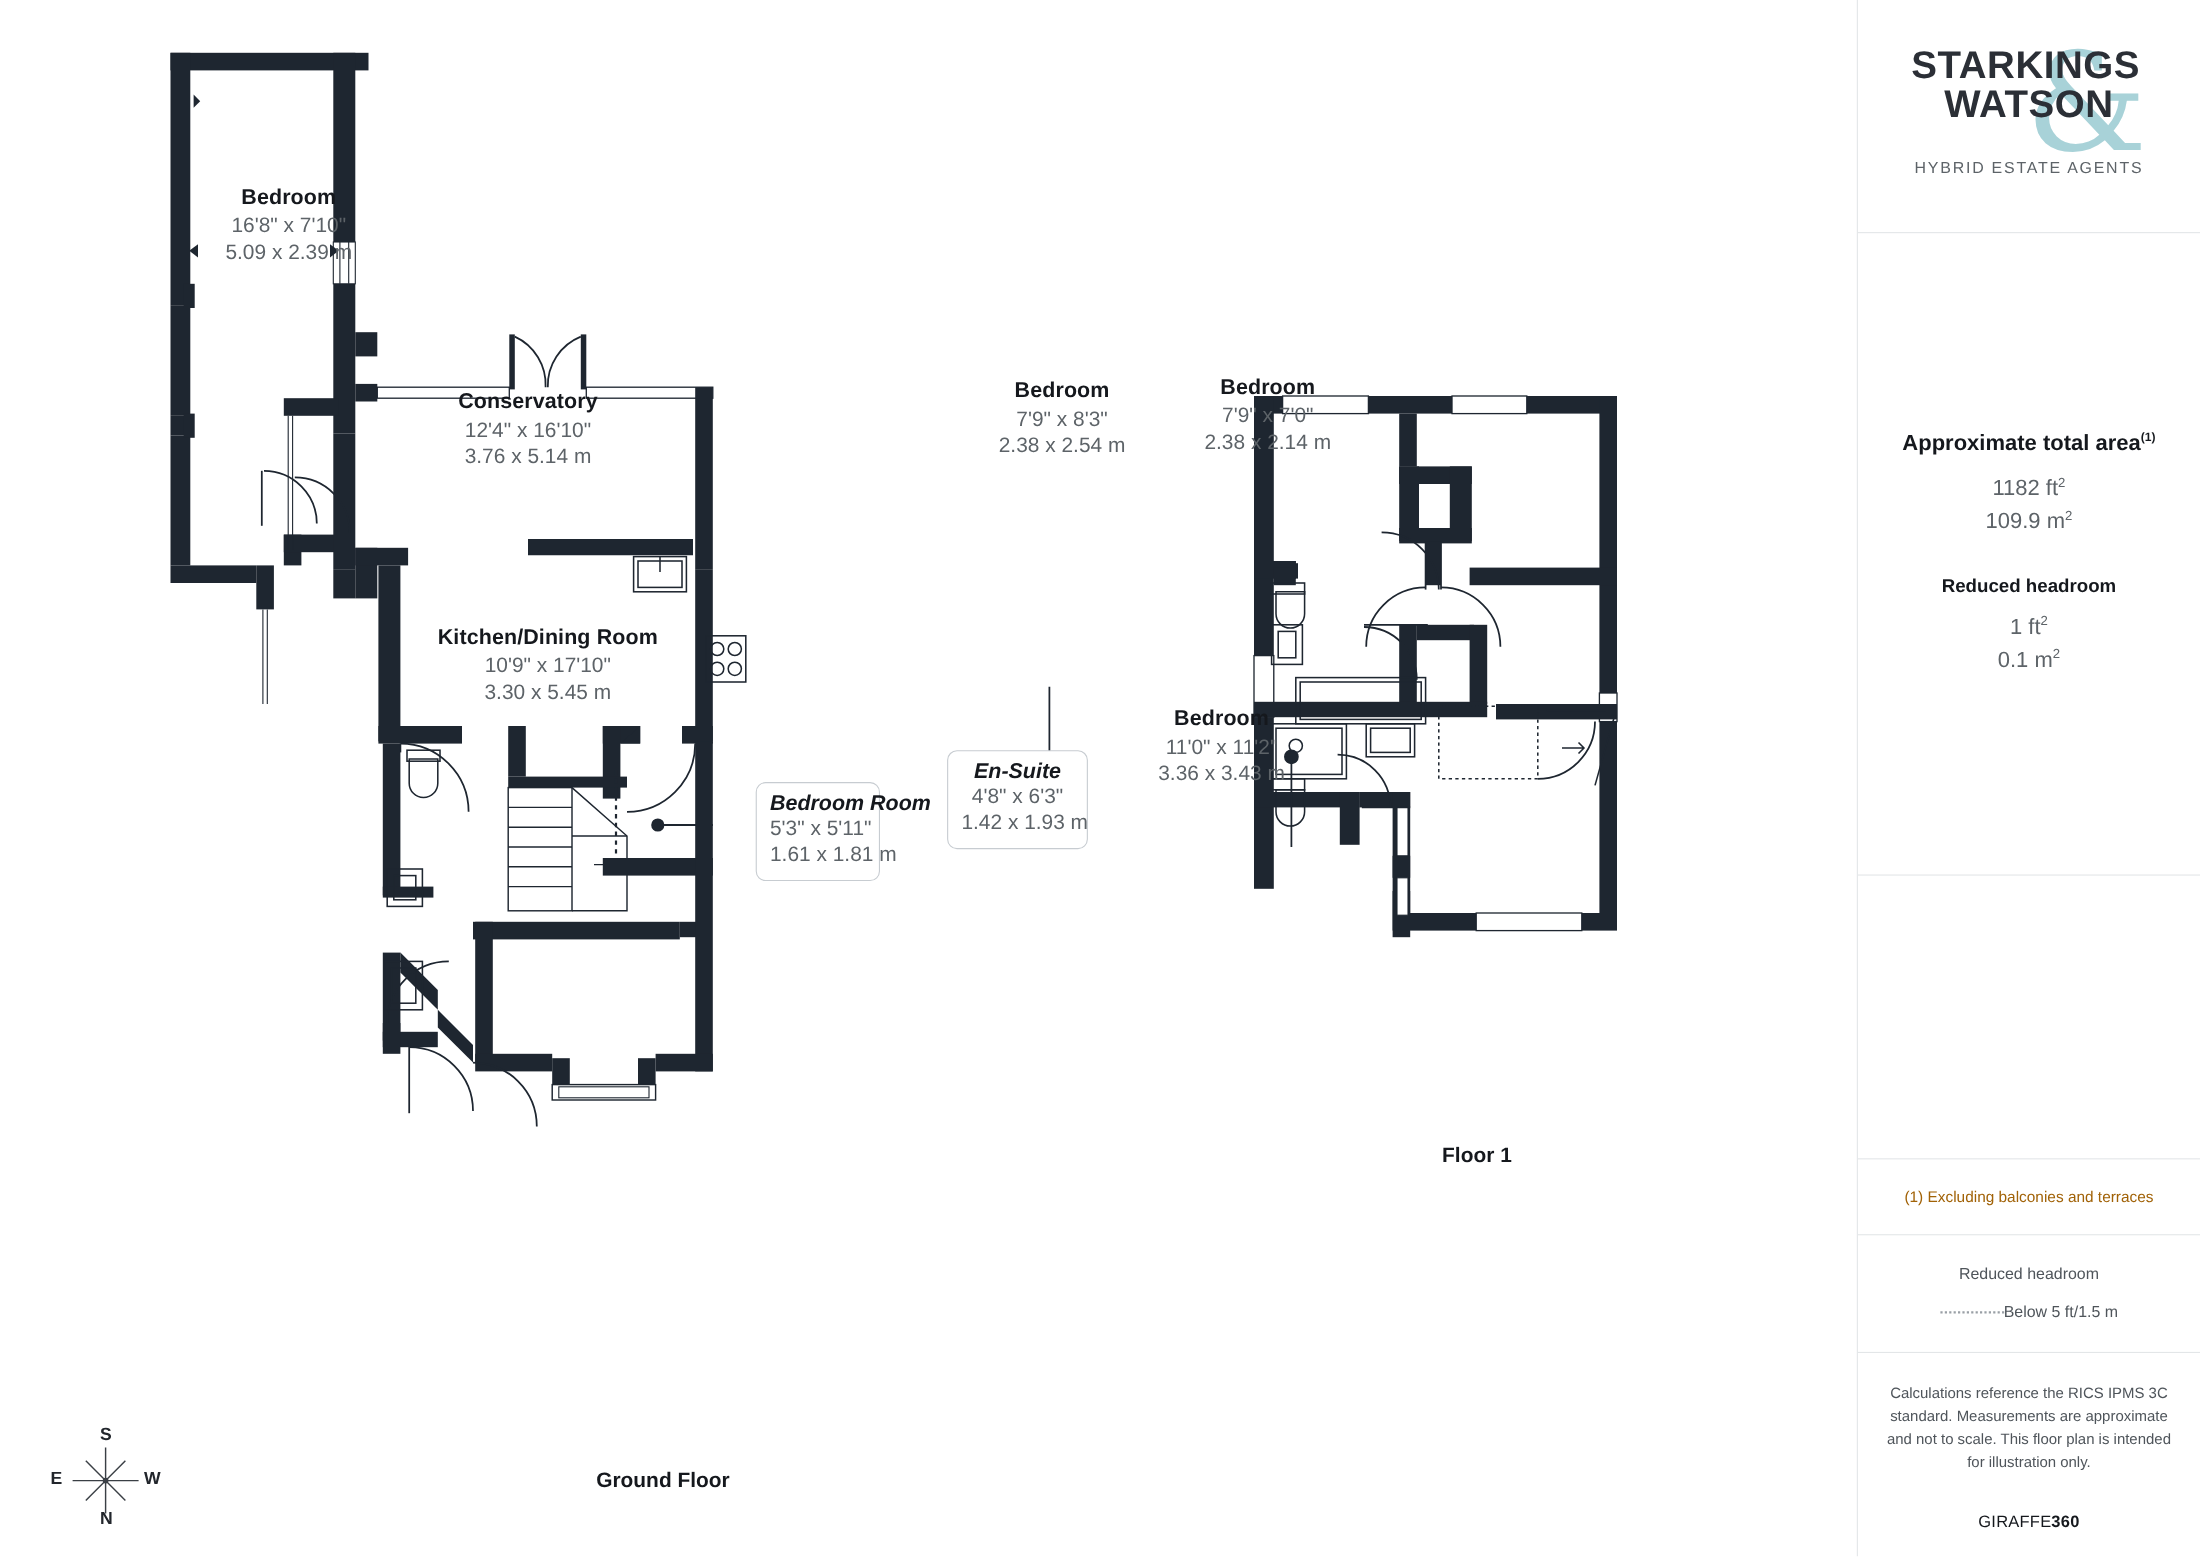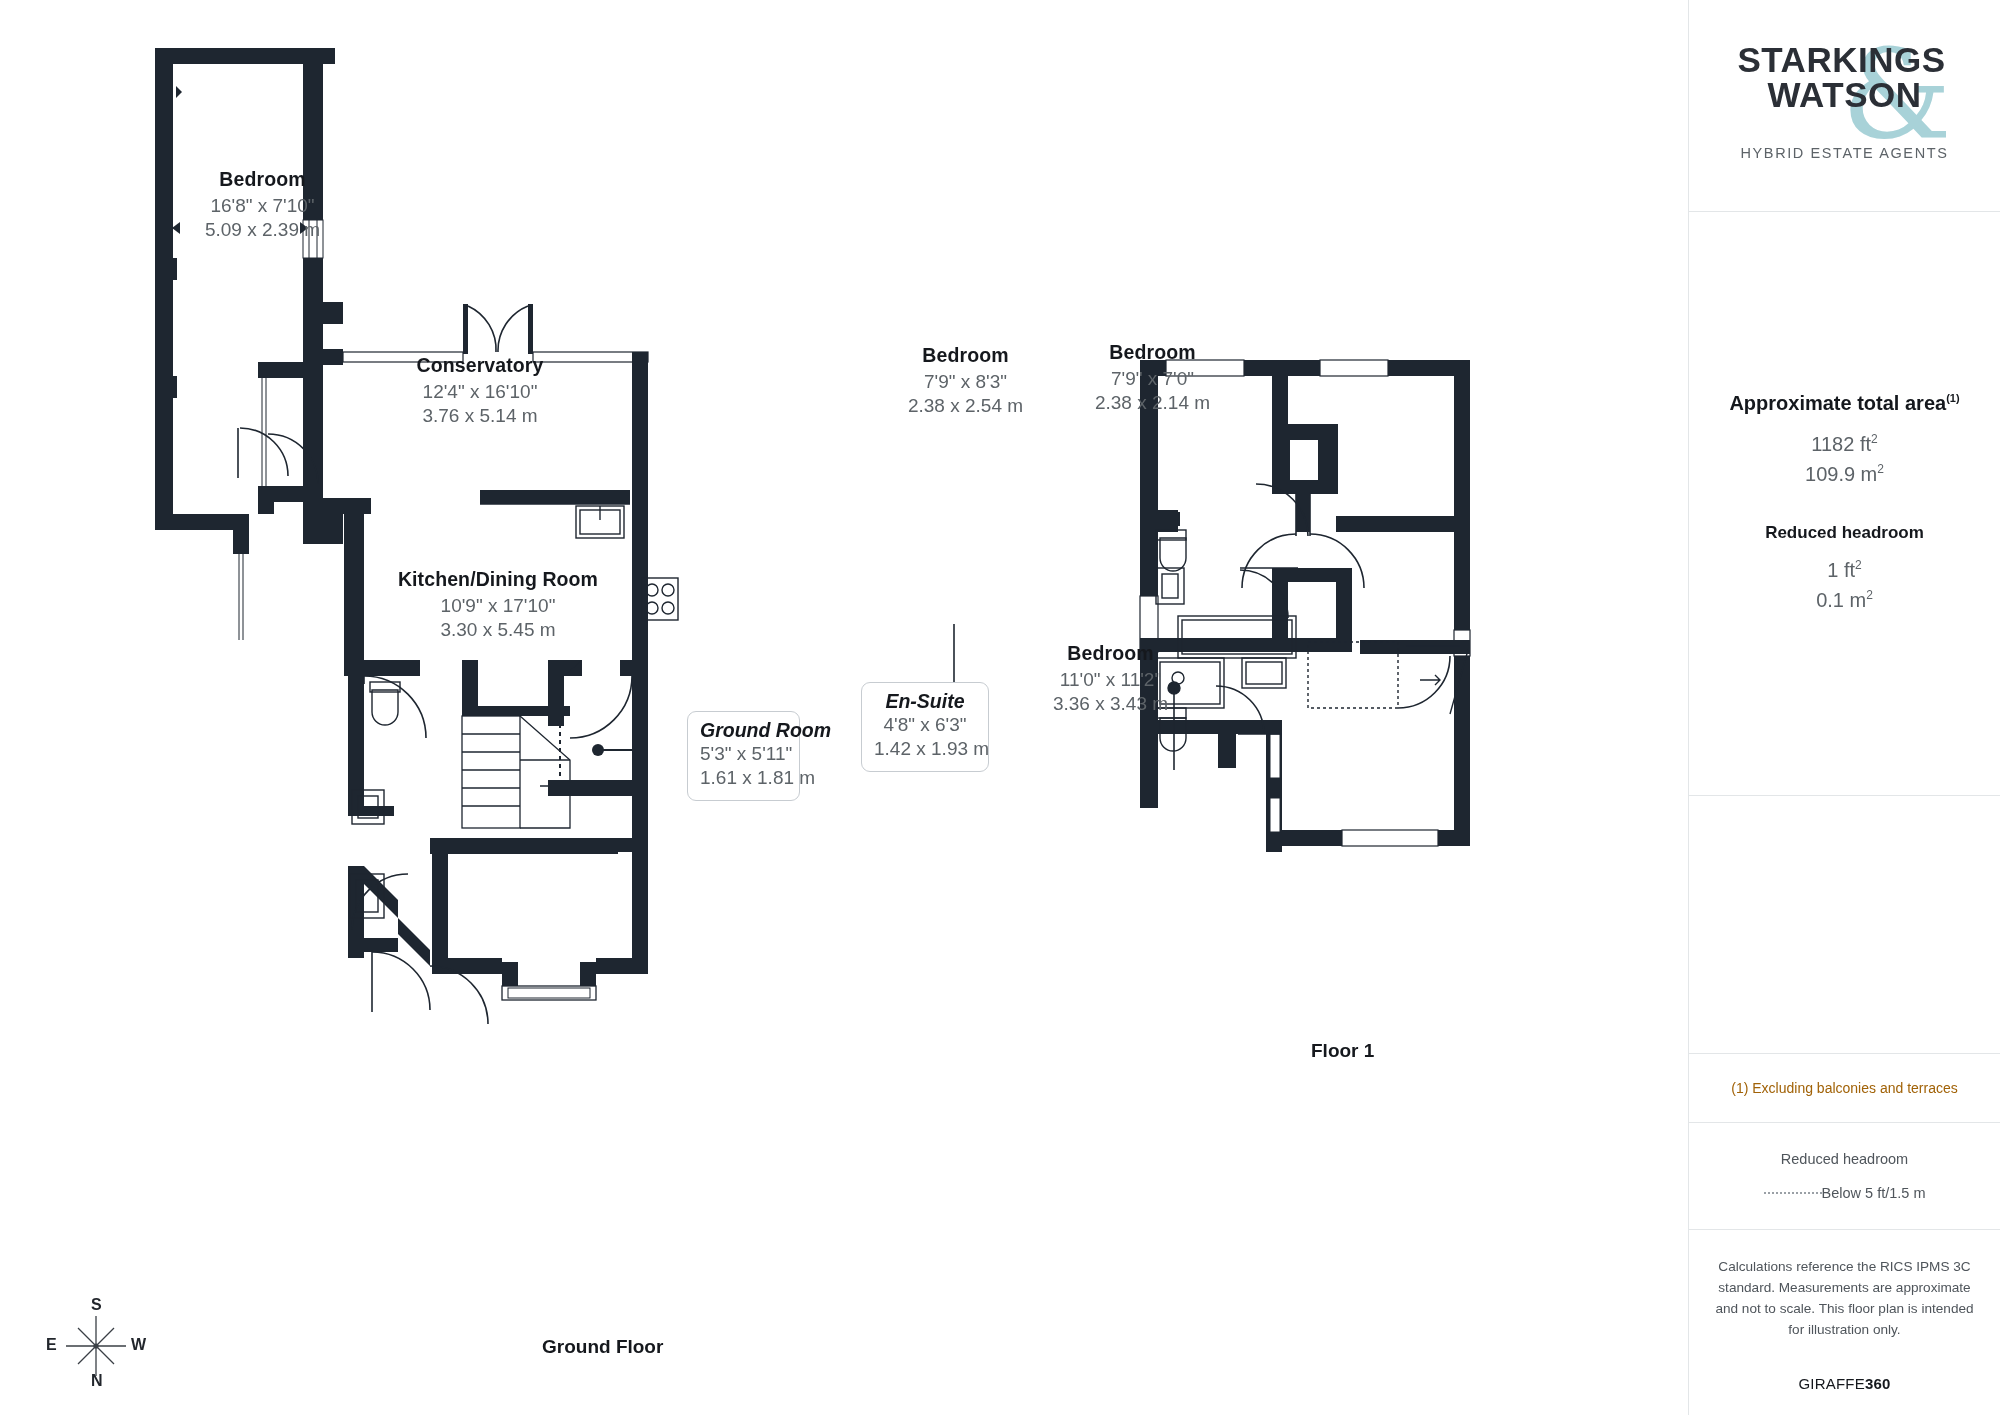--- a/index.html
+++ b/index.html
@@ -421,21 +421,21 @@
       <div class="d2">3.76 x 5.14 m</div>
     </div>
 
     <div class="rlabel" style="left:388px; top:568px; width:220px;">
       <div class="nm">Kitchen/Dining Room</div>
       <div class="d1">10'9" x 17'10"</div>
       <div class="d2">3.30 x 5.45 m</div>
     </div>
 
     <div class="callout" style="left:687px; top:711px; width:113px;">
-      <div class="nm">Ground Room</div>
+      <div class="nm">Bedroom Room</div>
       <div class="d1">5'3" x 5'11"</div>
       <div class="d2">1.61 x 1.81 m</div>
     </div>
 
 
     <div class="rlabel" style="left:888px; top:344px; width:155px;">
       <div class="nm">Bedroom</div>
       <div class="d1">7'9" x 8'3"</div>
       <div class="d2">2.38 x 2.54 m</div>
     </div>

